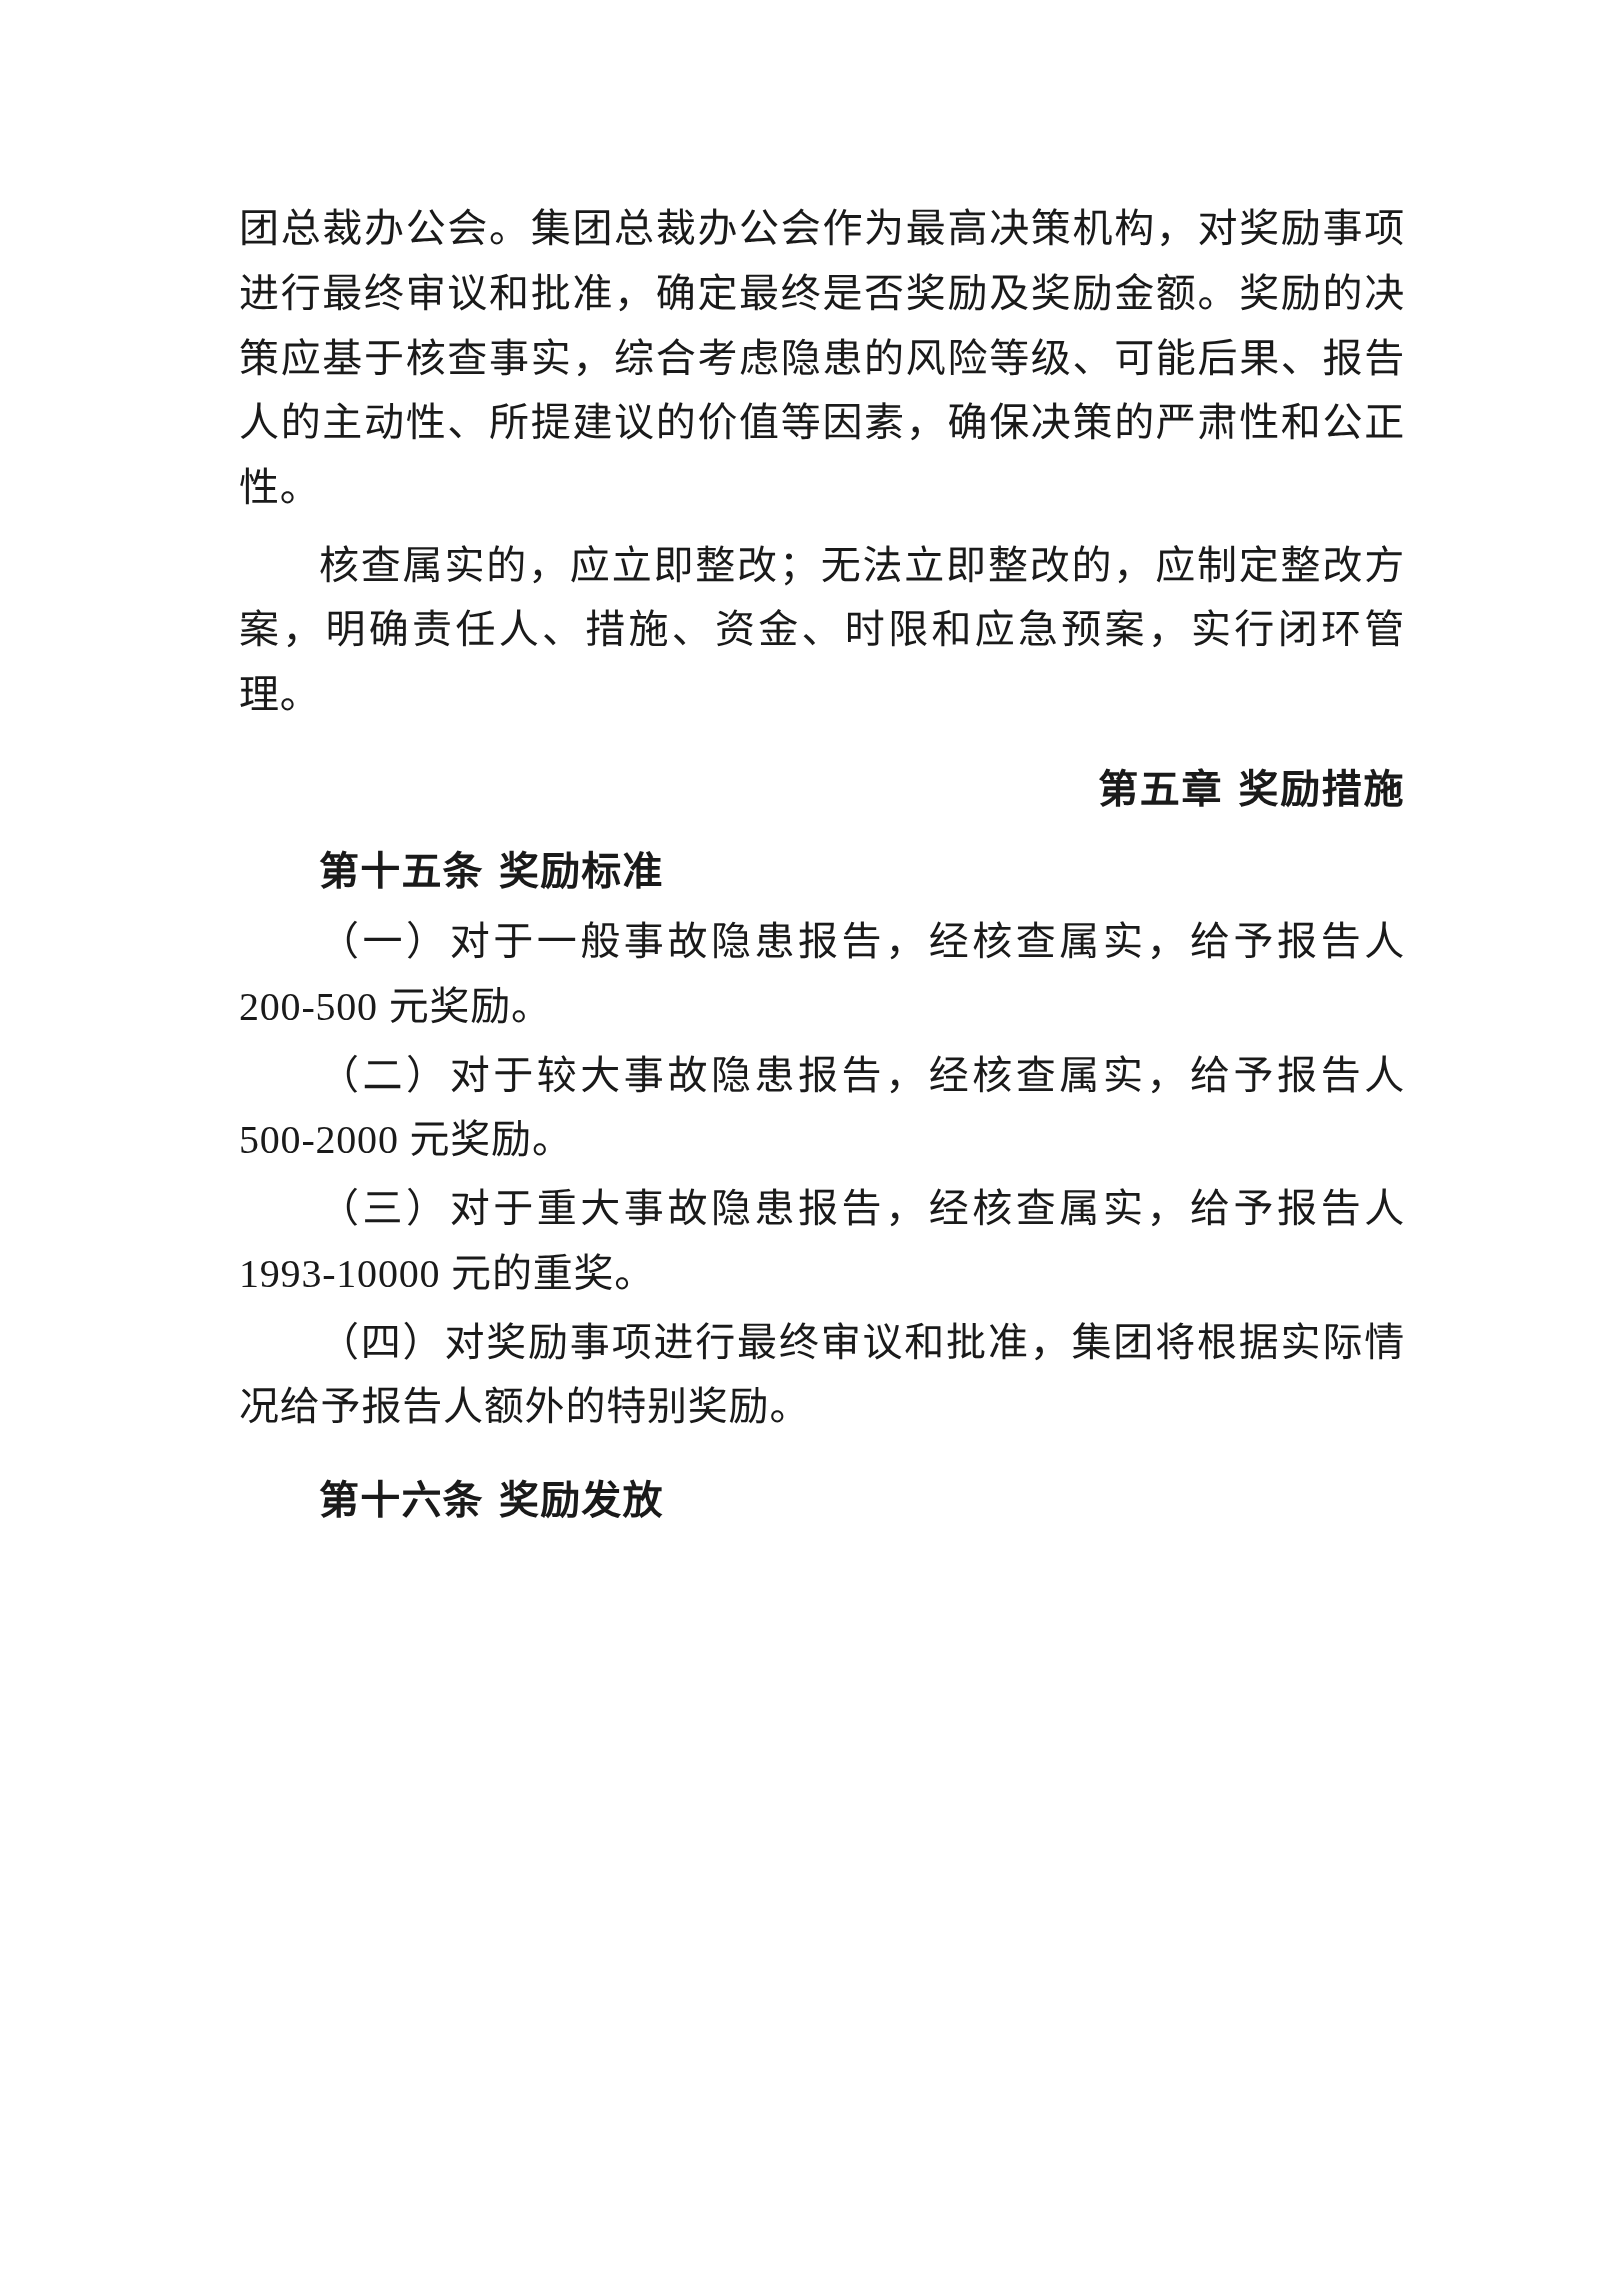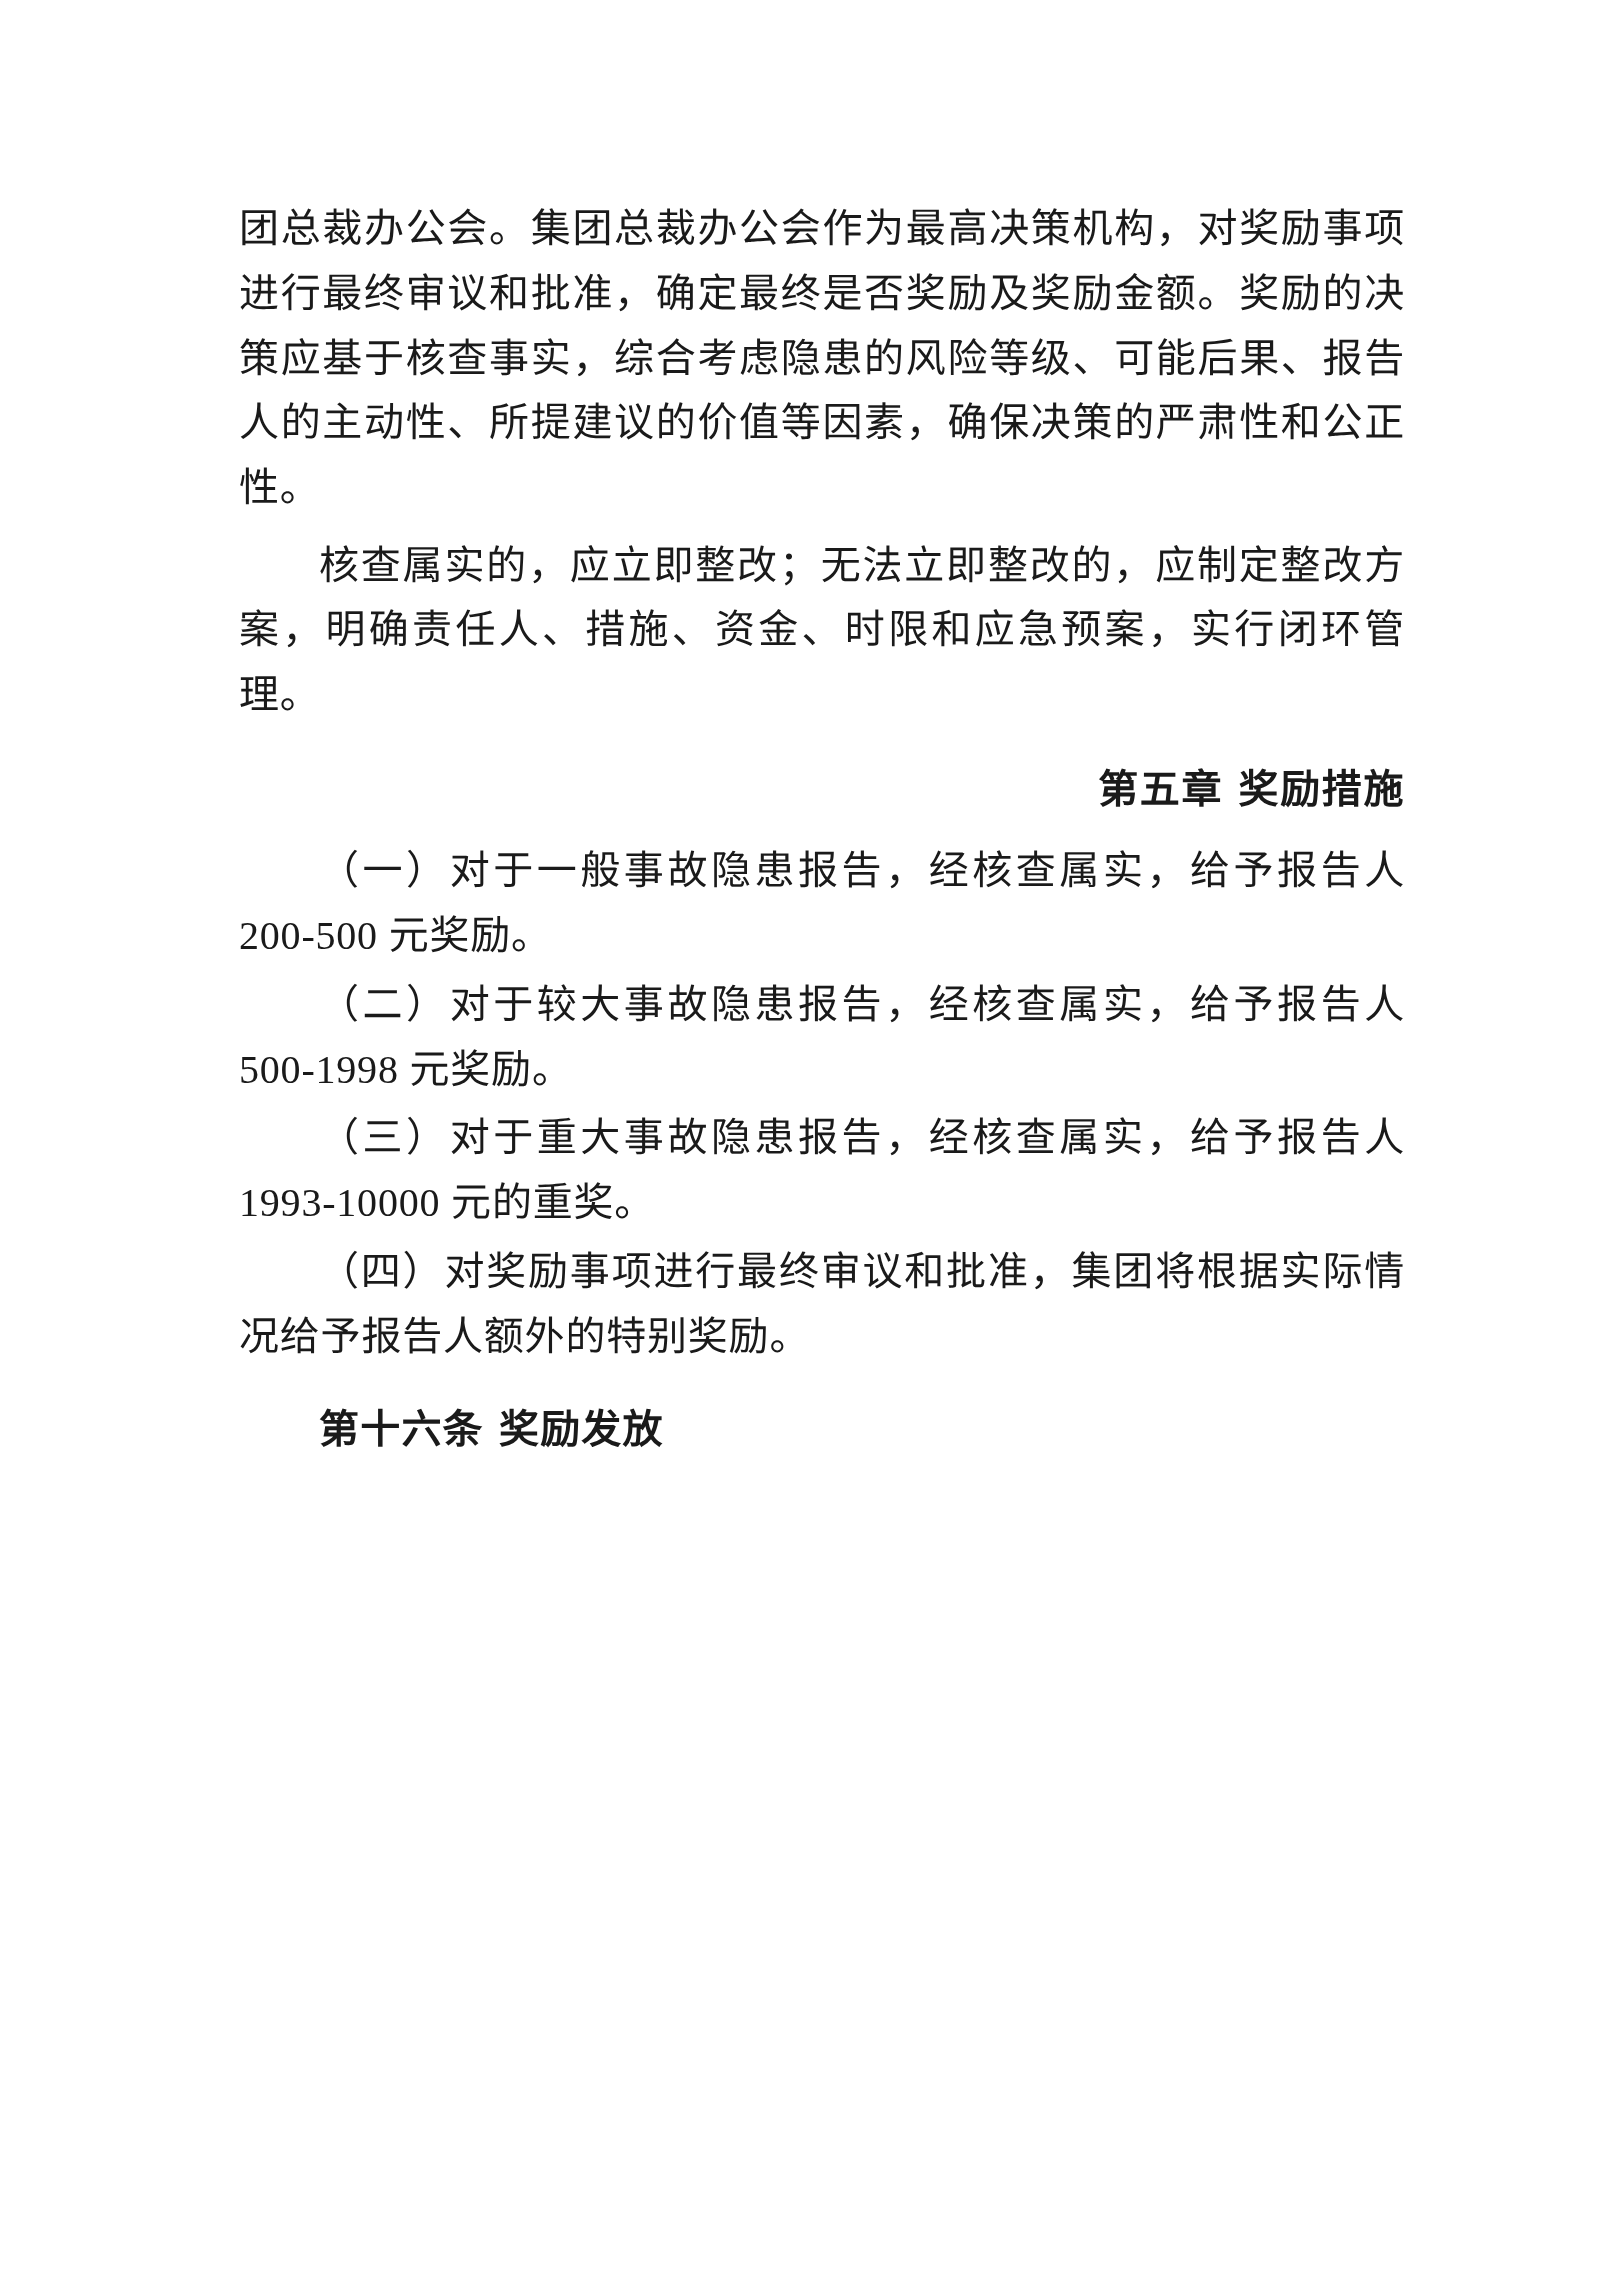--- a/index.html
+++ b/index.html
@@ -72,24 +72,25 @@
 
     <p class="para-cont block">团总裁办公会。集团总裁办公会作为最高决策机构，对奖励事项进行最终审议和批准，确定最终是否奖励及奖励金额。奖励的决策应基于核查事实，综合考虑隐患的风险等级、可能后果、报告人的主动性、所提建议的价值等因素，确保决策的严肃性和公正性。</p>
 
     <div class="spacer-sm"></div>
 
 
     <p class="para block">核查属实的，应立即整改；无法立即整改的，应制定整改方案，明确责任人、措施、资金、时限和应急预案，实行闭环管理。</p>
 
     <p class="chapter-title">第五章 奖励措施</p>
 
+    <p class="heading">第十五条 奖励标准</p>
 
     <p class="para block">（一）对于一般事故隐患报告，经核查属实，给予报告人 200-500 元奖励。</p>
 
-    <p class="para block">（二）对于较大事故隐患报告，经核查属实，给予报告人 500-1998 元奖励。</p>
+    <p class="para block">（二）对于较大事故隐患报告，经核查属实，给予报告人 500-2000 元奖励。</p>
 
     <p class="para block">（三）对于重大事故隐患报告，经核查属实，给予报告人 1993-10000 元的重奖。</p>
 
     <p class="para block">（四）对奖励事项进行最终审议和批准，集团将根据实际情况给予报告人额外的特别奖励。</p>
 
     <div class="spacer-sm"></div>
 
     <p class="heading">第十六条 奖励发放</p>
 
 

